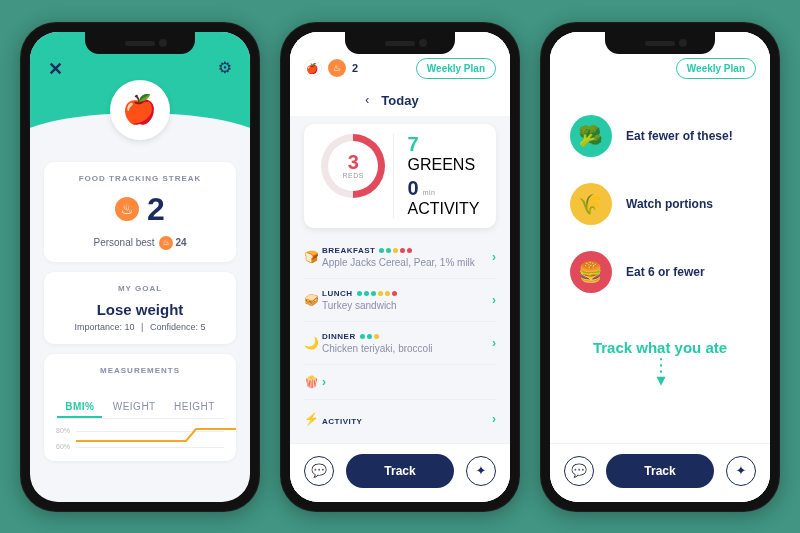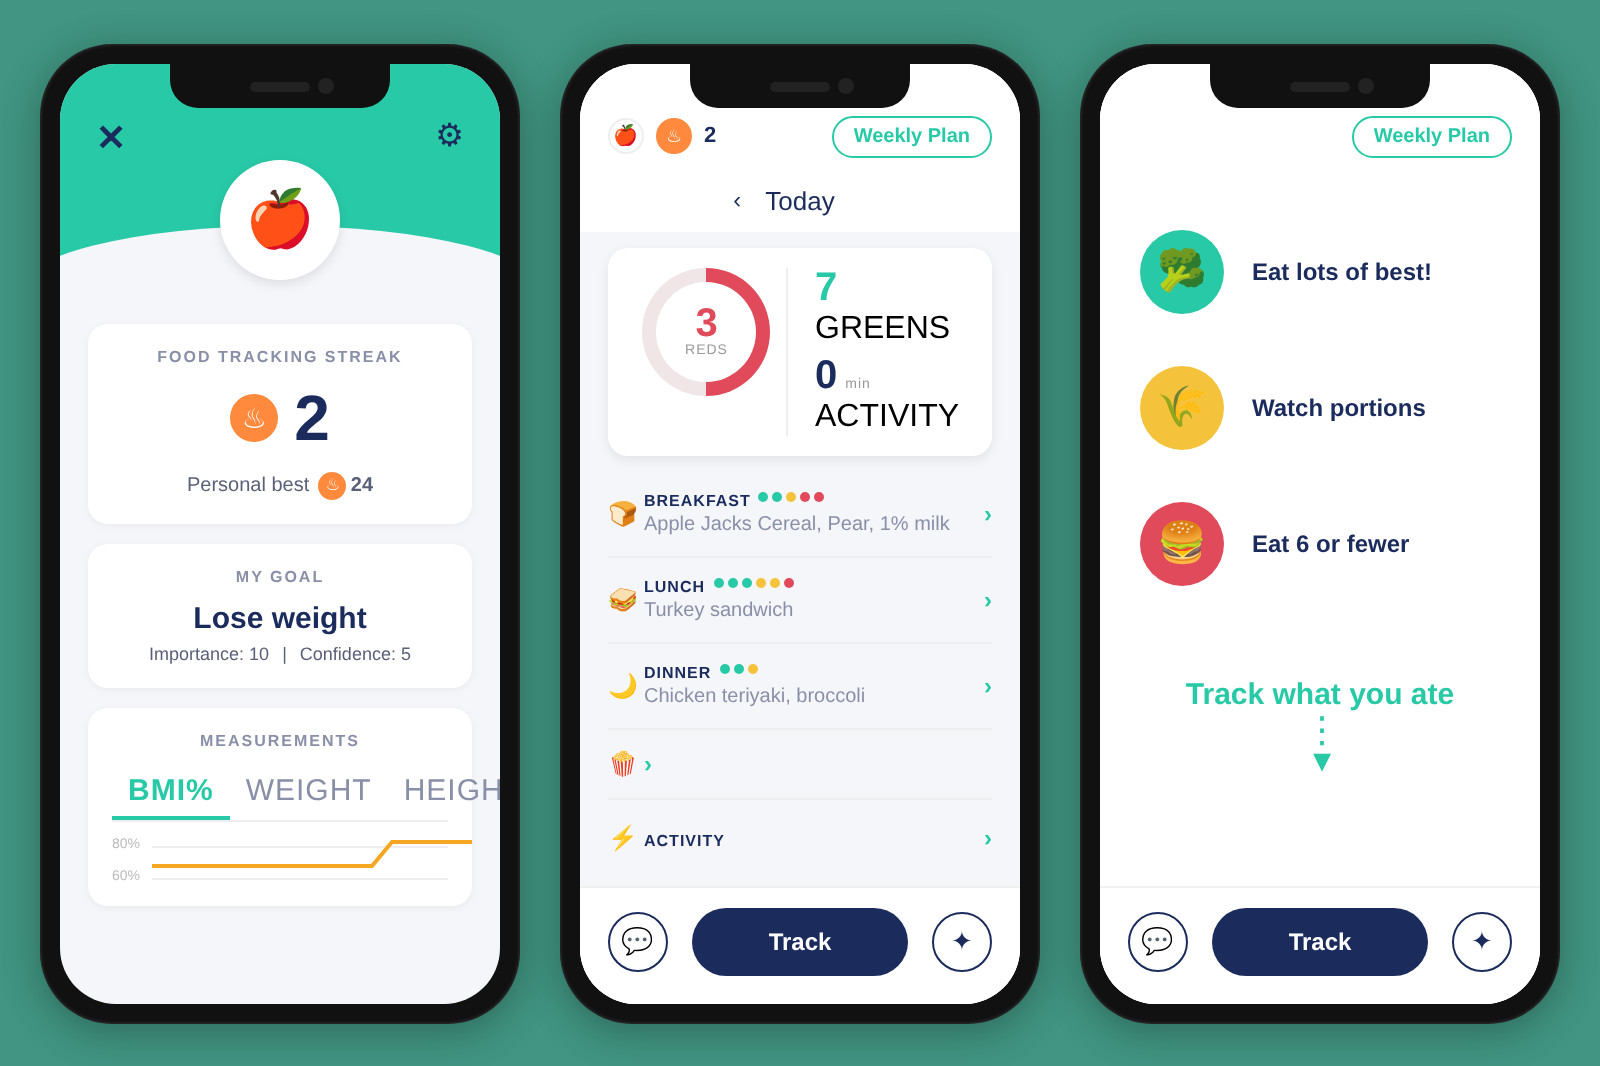--- a/index.html
+++ b/index.html
@@ -23,54 +23,54 @@
   .card-title { text-align:center; font-size:8px; letter-spacing:1px; color:#8a8fa8; font-weight:700; margin-bottom:8px; }
   .streak { display:flex; align-items:center; justify-content:center; gap:8px; }
   .fire { width:24px; height:24px; border-radius:50%; background:#ff8a3d; display:flex; align-items:center; justify-content:center; color:#fff; font-size:14px; }
   .streak-val { font-size:32px; font-weight:700; color:#1a2b5c; }
   .pb { text-align:center; font-size:10px; color:#5a5f78; margin-top:8px; }
   .pb .fire-sm { display:inline-flex; width:14px; height:14px; background:#ff8a3d; border-radius:50%; color:#fff; font-size:8px; align-items:center; justify-content:center; vertical-align:middle; margin:0 2px; }
   .goal-title { text-align:center; font-size:15px; font-weight:700; color:#1a2b5c; }
   .goal-sub { text-align:center; font-size:9px; color:#5a5f78; margin-top:4px; }
   .goal-sub span { margin:0 4px; }
   .meas-tabs { display:flex; justify-content:space-around; border-bottom:1px solid #eee; margin-bottom:8px; }
-  .meas-tab { font-size:15px; padding:4px 8px; color:#8a8fa8; letter-spacing:0.5px; }
+  .meas-tab { font-size:10px; padding:4px 8px; color:#8a8fa8; letter-spacing:0.5px;margin-top:14px; }
   .meas-tab.active { color:#28c9a7; border-bottom:2px solid #28c9a7; font-weight:600; }
   .chart-area { position:relative; height:30px; font-size:7px; color:#bbb; }
   .chart-area .g { border-top:1px solid #eee; position:absolute; left:20px; right:0; }
   .chart-line { position:absolute; }
 
   
   .hdr-white { padding:26px 14px 6px; display:flex; align-items:center; justify-content:space-between; background:#fff; }
   .hdr-icons { display:flex; gap:6px; align-items:center; }
   .hdr-icons .a { width:18px; height:18px; border-radius:50%; background:#fff; border:1px solid #eee; display:flex; align-items:center; justify-content:center; font-size:10px; }
   .hdr-icons .f { width:18px; height:18px; border-radius:50%; background:#ff8a3d; display:flex; align-items:center; justify-content:center; font-size:9px; color:#fff; }
   .hdr-icons .n { font-size:11px; font-weight:700; color:#1a2b5c; }
   .wp-btn { border:1.5px solid #28c9a7; color:#28c9a7; font-size:10px; font-weight:600; padding:4px 10px; border-radius:14px; }
   .date-row { display:flex; align-items:center; justify-content:center; gap:12px; padding:8px; background:#fff; }
   .date-row .chev { color:#1a2b5c; font-size:12px; }
-  .date-row .lbl { font-size:13px; font-weight:400; color:#1a2b5c; }
+  .date-row .lbl { font-size:13px; font-weight:700; color:#1a2b5c; }
   .summary { background:#fff; margin:8px 14px; border-radius:10px; padding:10px; display:flex; box-shadow:0 2px 6px rgba(0,0,0,0.08); }
   .reds-col { flex:1; display:flex; justify-content:center; }
   .ring { width:64px; height:64px; border-radius:50%; position:relative; background:conic-gradient(#e14a5a 0 180deg, #f0e5e7 180deg 360deg); }
   .ring::before { content:''; position:absolute; inset:7px; background:#fff; border-radius:50%; }
   .ring-content { position:absolute; inset:0; display:flex; flex-direction:column; align-items:center; justify-content:center; }
   .ring-val { font-size:20px; font-weight:700; color:#e14a5a; line-height:1; }
   .ring-lbl { font-size:7px; color:#999; letter-spacing:0.5px; }
   .stats-col { flex:1; border-left:1px solid #eee; padding-left:14px; display:flex; flex-direction:column; justify-content:center; gap:2px; }
   .stat { display:flex; align-items:baseline; gap:4px; }
   .stat .v { font-size:20px; font-weight:700; line-height:1; }
   .stat .l { font-size:7px; color:#999; letter-spacing:0.5px; }
   .greens-v { color:#28c9a7; }
   .act-v { color:#1a2b5c; }
   .meal-list { padding:0 14px; }
   .meal { border-bottom:1px solid #eee; padding:10px 0; display:flex; align-items:center; }
   .meal-icon { width:18px; color:#ccc; font-size:12px; }
   .meal-body { flex:1; }
-  .meal-hdr { display:flex; align-items:flex-start; gap:4px; }
+  .meal-hdr { display:flex; align-items:center; gap:4px; }
   .meal-name { font-size:8px; font-weight:700; letter-spacing:0.5px; color:#1a2b5c; }
   .dots { display:flex; gap:2px; }
   .dot { width:5px; height:5px; border-radius:50%; }
   .dg { background:#28c9a7; } .dy { background:#f5c33b; } .dr { background:#e14a5a; }
   .meal-desc { font-size:10px; color:#8a8fa8; margin-top:2px; }
   .meal-chev { color:#28c9a7; font-size:12px; font-weight:600; }
   .bottom-bar { position:absolute; bottom:0; left:0; right:0; background:#fff; padding:10px 14px 14px; display:flex; align-items:center; justify-content:space-between; border-top:1px solid #f0f0f0; }
   .circle-btn { width:30px; height:30px; border-radius:50%; border:1.5px solid #1a2b5c; display:flex; align-items:center; justify-content:center; color:#1a2b5c; font-size:13px; }
   .track-btn { flex:1; margin:0 12px; background:#1a2b5c; color:#fff; text-align:center; padding:10px; border-radius:22px; font-size:12px; font-weight:600; }
 
@@ -261,21 +261,21 @@
   <div class="notch"></div>
   <div class="screen">
       <div class="inner" style="background:#fff;">
     <div class="hdr-white" style="justify-content:flex-end;">
       <div class="wp-btn">Weekly Plan</div>
     </div>
 
     <div class="tips">
       <div class="tip">
         <div class="tip-icon ti-g">🥦</div>
-        <div class="tip-text">Eat lots of best!</div>
+        <div class="tip-text">Eat fewer of these!</div>
       </div>
       <div class="tip">
         <div class="tip-icon ti-y">🌾</div>
         <div class="tip-text">Watch portions</div>
       </div>
       <div class="tip">
         <div class="tip-icon ti-r">🍔</div>
         <div class="tip-text">Eat 6 or fewer</div>
       </div>
     </div>

